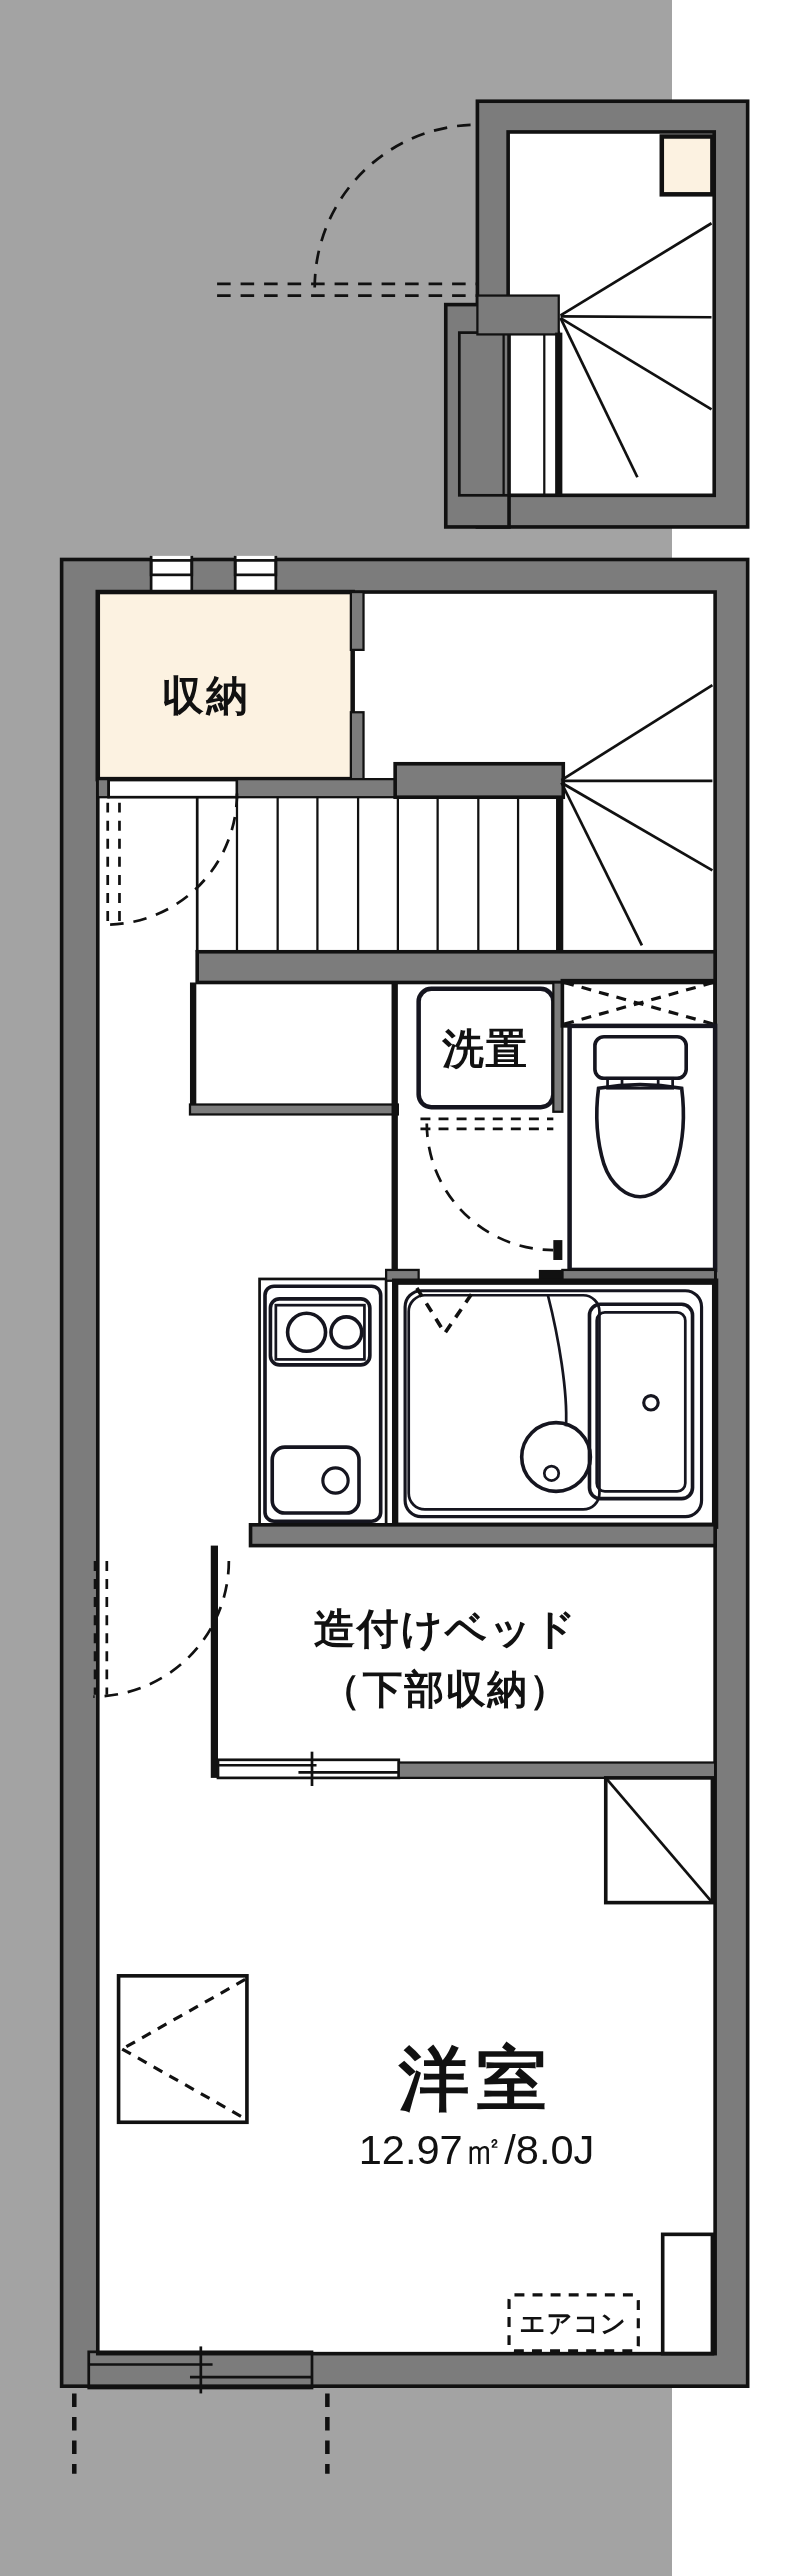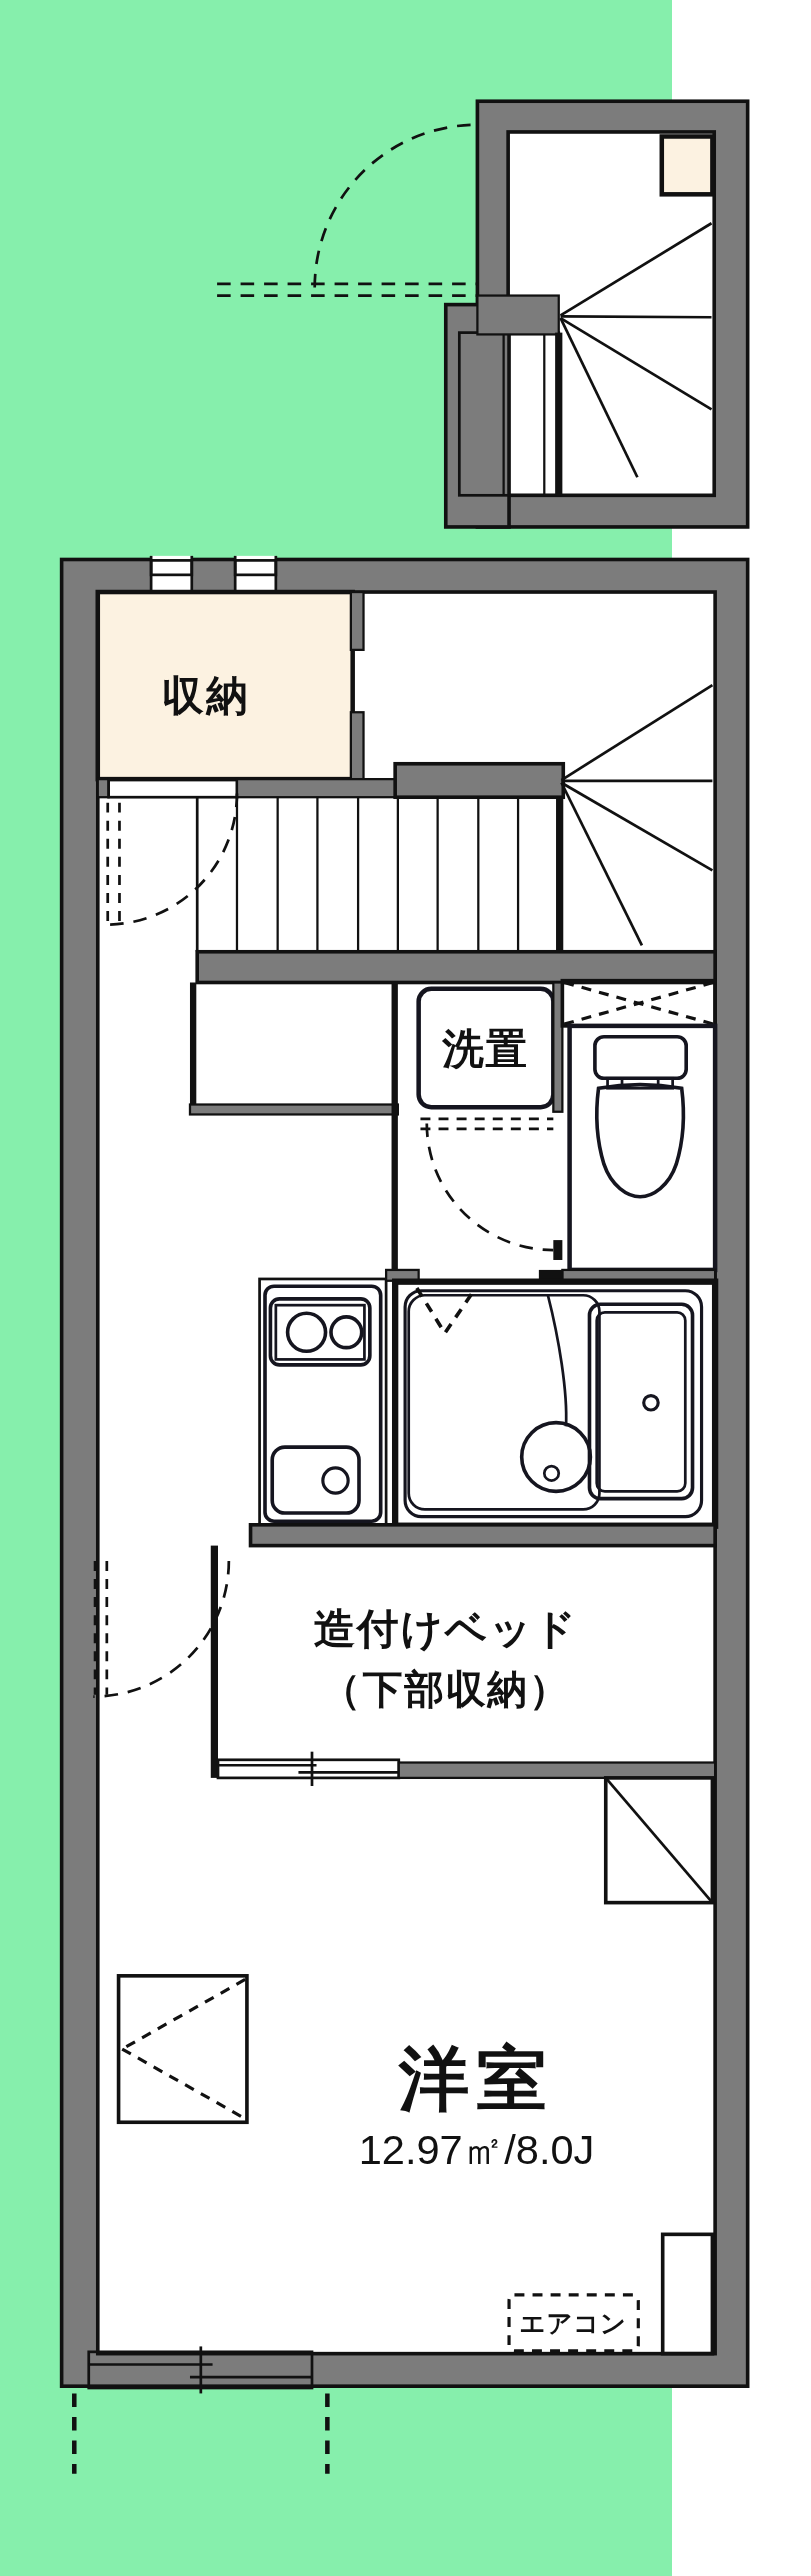--- a/index.html
+++ b/index.html
@@ -1,16 +1,16 @@
 <!DOCTYPE html>
 <html style="font-size:14.5px"><head>
 <meta charset="utf-8">
 <style>
   html,body{margin:0;padding:0;background:#ffffff;}
-  .stage{position:relative;width:672px;height:2576px;background:#86efac;
+  .stage{position:relative;width:672px;height:2576px;background:#a3a3a3;
          font-family:"Liberation Sans","DejaVu Sans",sans-serif;}
   svg{display:block;}
   .wall{fill:#7c7c7c;stroke:#111111;stroke-width:4;}
   .wall-thin{fill:#7c7c7c;stroke:#111111;stroke-width:2.5;}
   .roomwhite{fill:#ffffff;stroke:#111111;stroke-width:4;}
   .cream{fill:#fcf2e1;stroke:#111111;stroke-width:5;}
   .blue{fill:#dfe9f8;}
   .fx{stroke:#15151f;fill:none;}
   .blk{stroke:#111111;fill:none;}
   .solidblk{fill:#111111;stroke:none;}

